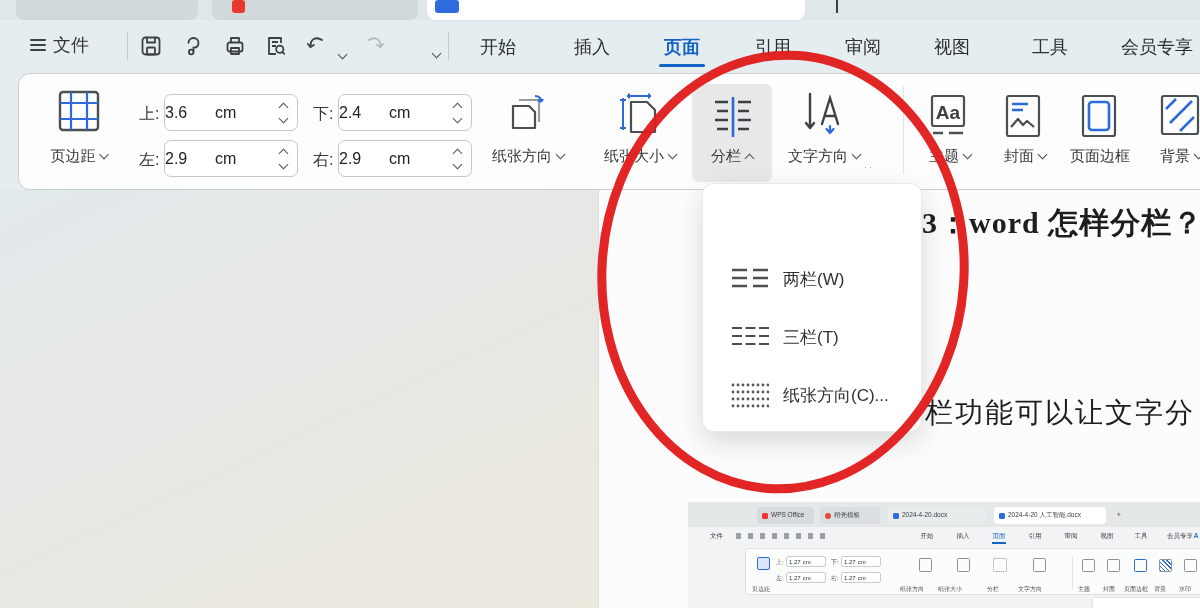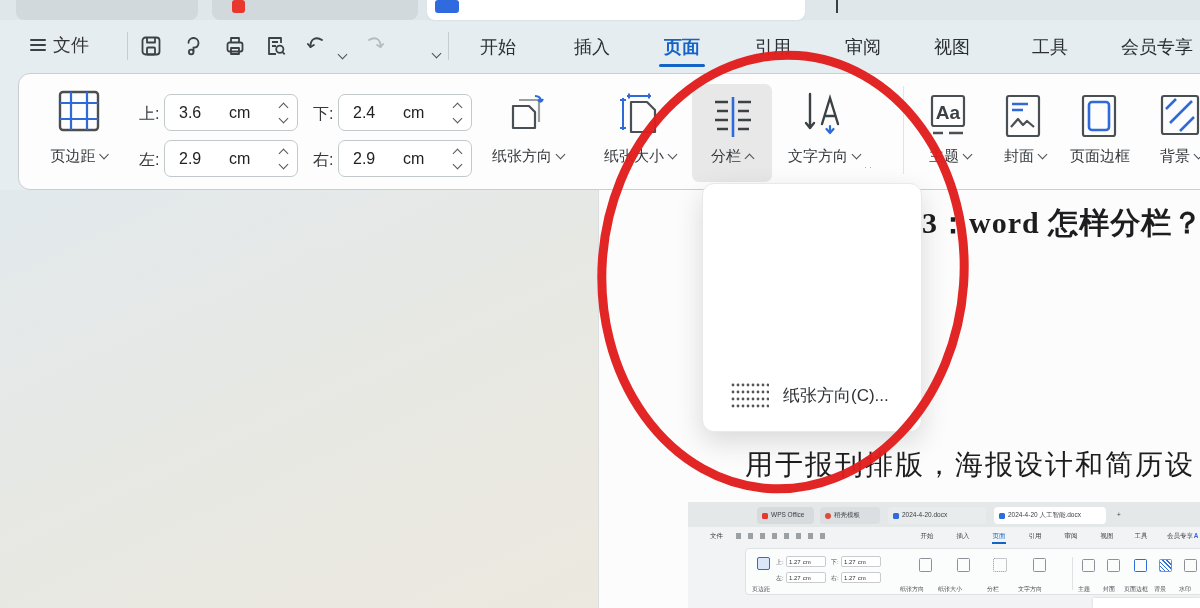--- a/index.html
+++ b/index.html
@@ -24,21 +24,21 @@
   .mtab{font-size:18px;color:#2b2f33;transform:translateX(-50%);white-space:nowrap;}
   .mtab.active{color:#1463c6;font-weight:bold;}
   .mtab-underline{height:3px;background:#1463c6;border-radius:2px;transform:translateX(-50%);}
   
   .ribbon{left:18px;top:73px;width:1300px;height:117px;background:#fdfdfd;border:1px solid #c9ced1;border-radius:12px;box-sizing:border-box;}
   .rlabel{font-size:15px;color:#34383c;display:flex;align-items:center;justify-content:center;white-space:nowrap;transform:translateX(-50%);}
   .chv{display:inline-block;width:6px;height:6px;border-right:1.6px solid #4a4f54;border-bottom:1.6px solid #4a4f54;transform:rotate(45deg);margin-left:5px;position:relative;top:-2px;}
   .chv.up{transform:rotate(-135deg);top:2px;}
   .mlabel{font-size:16px;color:#34383c;}
   .mbox{background:#fff;border:1px solid #c3c8cb;border-radius:7px;width:134px;height:37px;box-sizing:border-box;display:flex;align-items:center;}
-  .mbox .val{font-size:16px;color:#222;margin-left:14px;flex:0 0 42px;}
+  .mbox .val{font-size:16px;color:#222;flex:0 0 42px;}
   .mbox .unit{font-size:16px;color:#222;margin-left:8px;flex:1;}
   .spin{display:flex;flex-direction:column;gap:4px;margin-right:10px;}
   .spin i{display:block;width:6px;height:6px;border-right:1.5px solid #555;border-bottom:1.5px solid #555;}
   .spin i.u{transform:rotate(-135deg);}
   .spin i.d{transform:rotate(45deg);}
   .colbtn{background:#e8e8e8;border-radius:7px;}
   .rib-sep{width:1px;background:#e2e5e7;}
   .moredots{font-size:9px;color:#9aa0a4;letter-spacing:2px;}
   
   .leftpane{left:0;top:190px;width:598px;height:418px;background:linear-gradient(155deg,#e2e9ec 0%,#e8e8e3 55%,#ece9df 100%);}
@@ -293,21 +293,21 @@
   </div>
   <div class="abs rlabel" style="left:1181px;top:147px;">
     <span>背景</span>
       <span class="chv"></span>
   </div>
 
   <div class="abs leftpane"></div>
   <div class="abs docarea"></div>
 
   <span class="abs docline h" style="left:922px;top:203px;">3：word 怎样分栏？如</span>
-  <span class="abs docline b" style="left:745px;top:446px;">用于报刊排版，海报设计和简历设</span>
+  <span class="abs docline b" style="left:925px;top:394px;">栏功能可以让文字分</span>
 
   <div class="abs mini">
     <div class="abs mtabstrip"></div>
     <div class="abs minitab g1" style="left:69px;width:57px;">
       <span class="sq" style="background:#e8382e;"></span>
       <span>WPS Office</span>
     </div>
     <div class="abs minitab g2" style="left:132px;width:60px;">
       <span class="sq" style="background:#e04a3a;border-radius:50%;"></span>
       <span>稻壳模板</span>
@@ -381,20 +381,36 @@
     <span class="abs mini-lb" style="left:436px;top:84px;">页面边框</span>
     <span class="abs mini-ic" style="left:471px;top:57px;width:11px;height:11px;background:repeating-linear-gradient(45deg,#2f6bd8 0 1px,transparent 1px 3px);"></span>
     <span class="abs mini-lb" style="left:466px;top:84px;">背景</span>
     <span class="abs mini-ic" style="left:496px;top:57px;width:11px;height:11px;"></span>
     <span class="abs mini-lb" style="left:491px;top:84px;">水印</span>
 
     <div class="abs mini-page" style="left:405px;top:96px;width:107px;height:10px;"></div>
   </div>
 
   <div class="abs dropdown">
+    <div class="ditem" style="top:72px;">
+      <span class="dic">
+        <svg width="38" height="28" viewBox="0 0 38 28" stroke="#4a4f54" stroke-width="2.4">
+            <path d="M1 5h15M1 13h15M1 21h15M22 5h15M22 13h15M22 21h15"></path>
+          </svg>
+      </span>
+      <span class="dtxt">两栏(W)</span>
+    </div>
+    <div class="ditem" style="top:130px;">
+      <span class="dic">
+        <svg width="38" height="28" viewBox="0 0 38 28" stroke="#4a4f54" stroke-width="2.2">
+            <path d="M1 5h10M1 13h10M1 21h10M14.5 5h10M14.5 13h10M14.5 21h10M28 5h10M28 13h10M28 21h10"></path>
+          </svg>
+      </span>
+      <span class="dtxt">三栏(T)</span>
+    </div>
     <div class="ditem" style="top:188px;">
       <span class="dic">
         <svg width="38" height="28" viewBox="0 0 38 28" fill="#555">
             <g>
           <circle cx="2" cy="4" r="1.4"></circle>
               <circle cx="7" cy="4" r="1.4"></circle>
               <circle cx="12" cy="4" r="1.4"></circle>
               <circle cx="17" cy="4" r="1.4"></circle>
               <circle cx="22" cy="4" r="1.4"></circle>
               <circle cx="27" cy="4" r="1.4"></circle>

